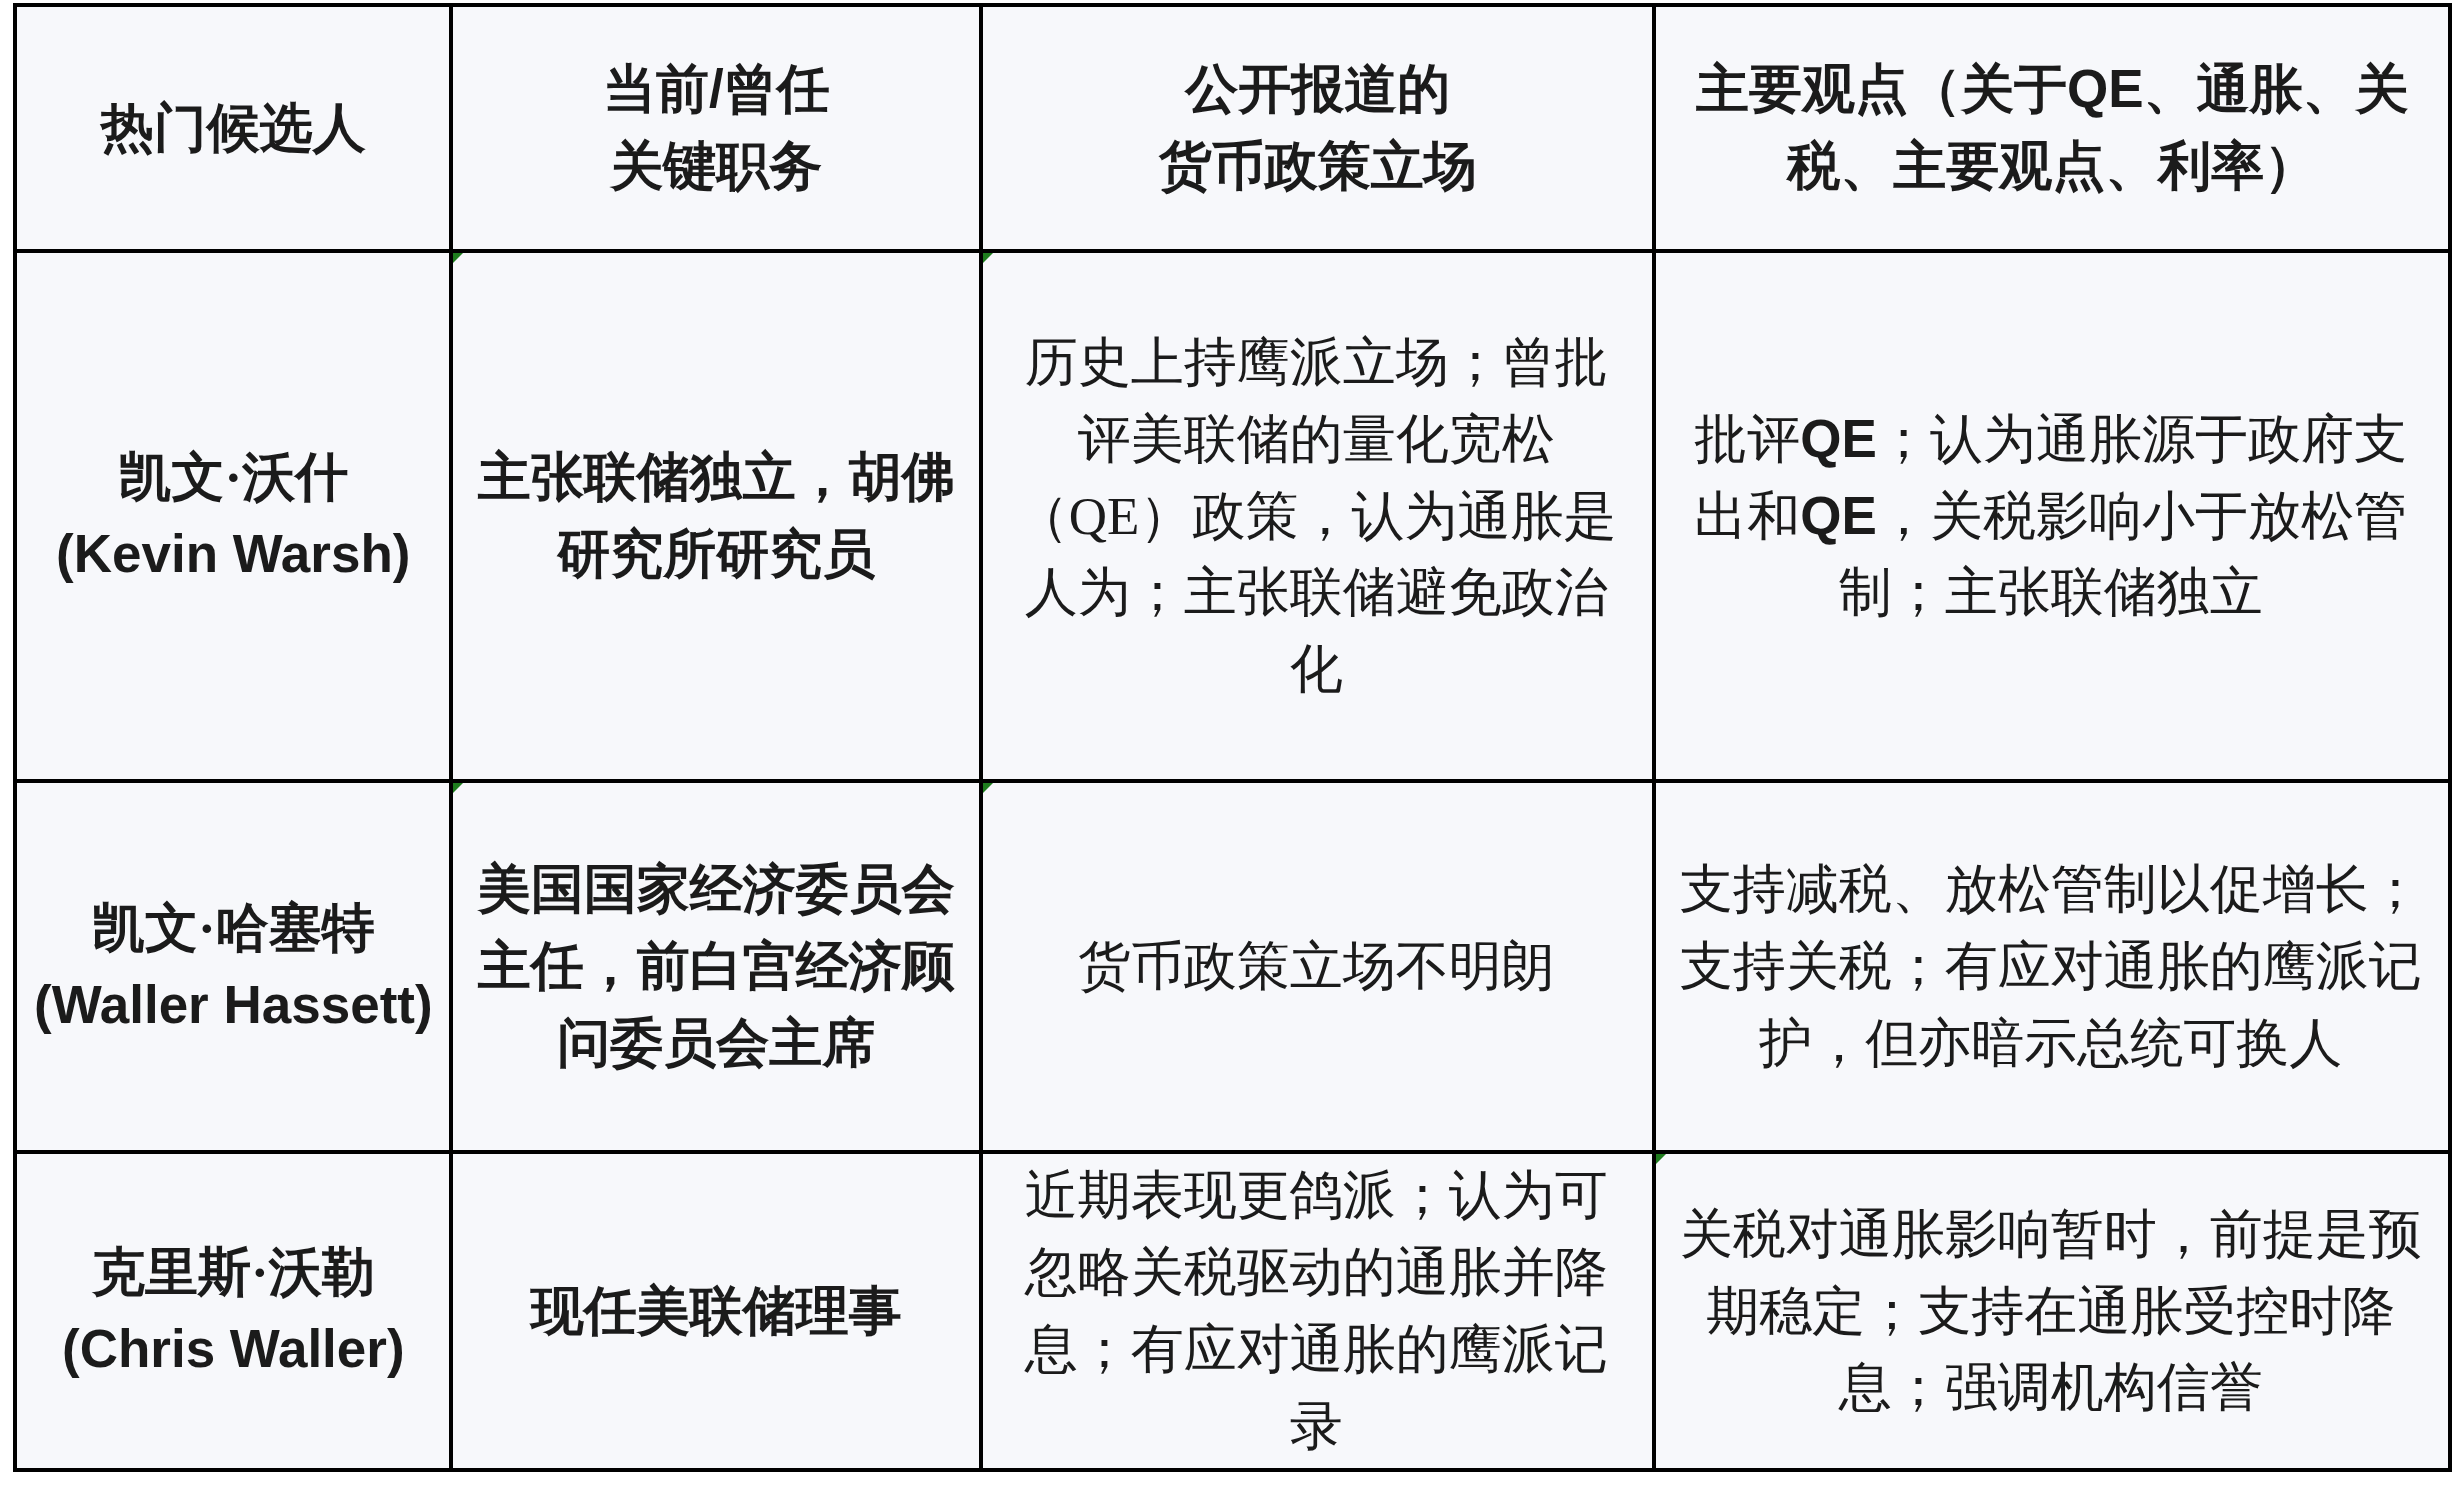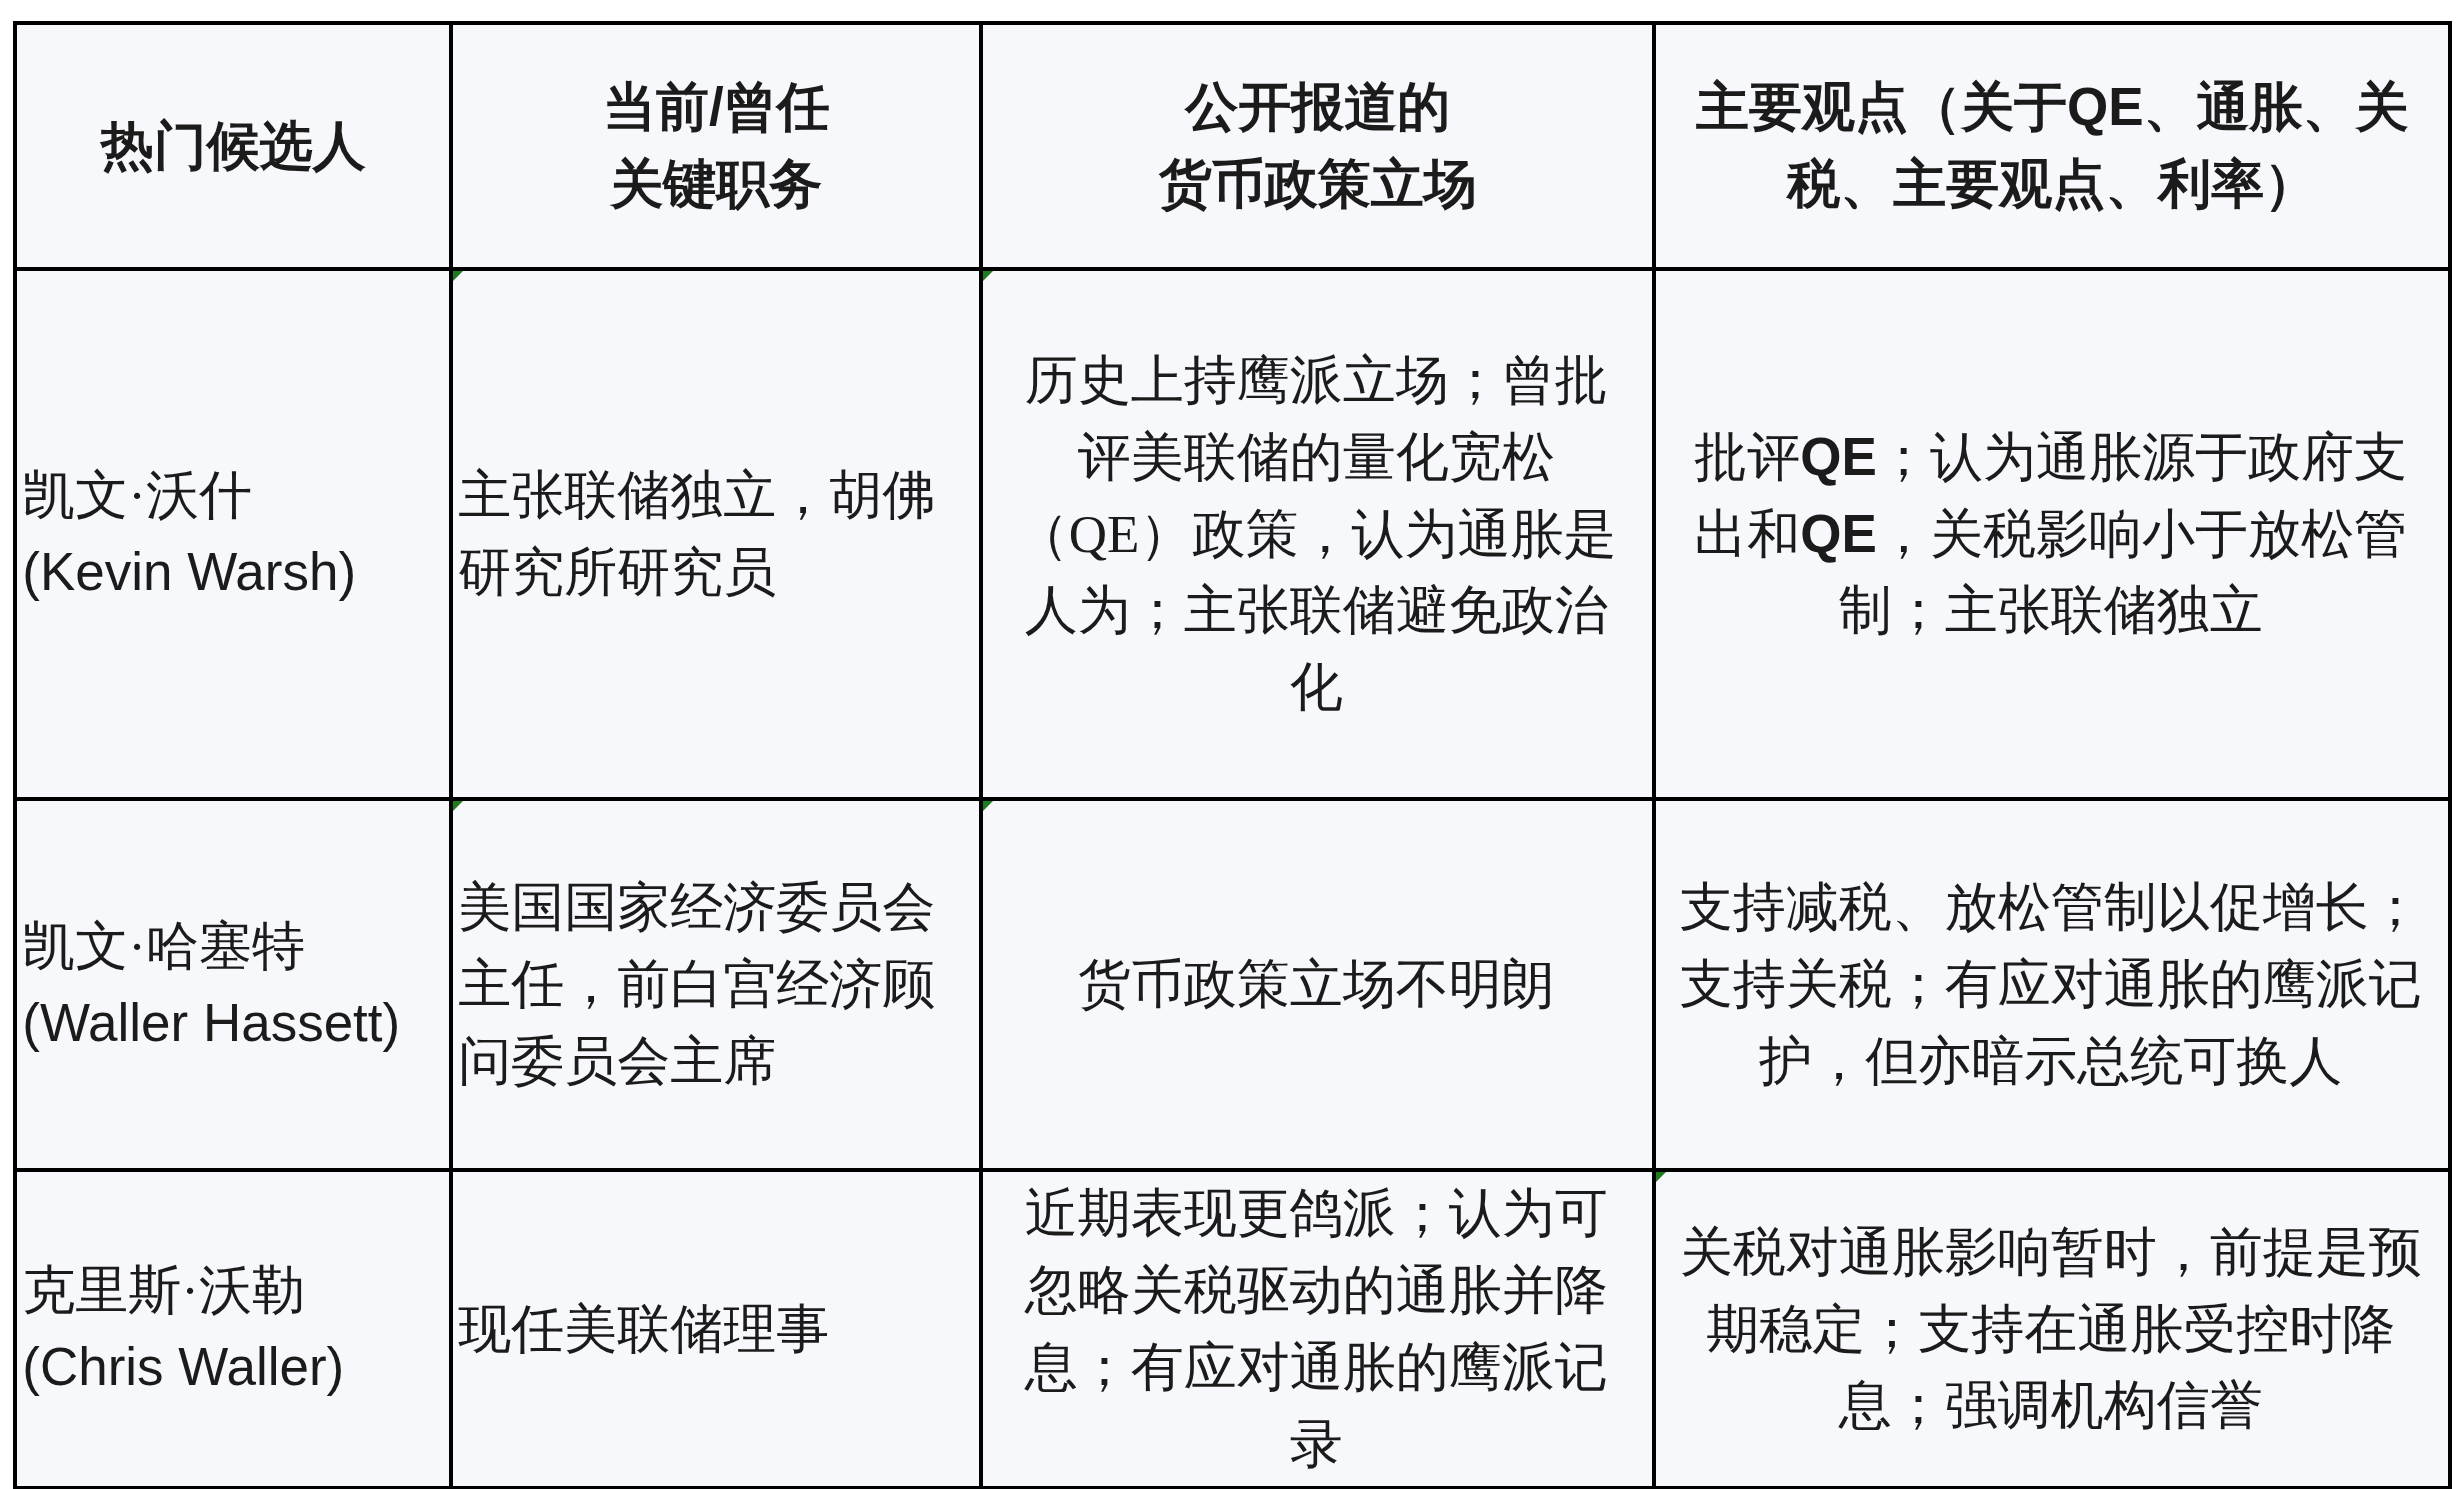--- a/index.html
+++ b/index.html
@@ -10,42 +10,42 @@
     --green:#1e7c1e;
   }
   html,body{margin:0;padding:0;}
   body{
     width:2462px;height:1490px;position:relative;overflow:hidden;
     background:var(--bg);
     color:var(--text);
     font-family:"Liberation Serif","DejaVu Serif",serif;
   }
   table.candidates{
-    position:absolute;left:13.3px;top:21px;
+    position:absolute;left:13.3px;top:3px;
     border-collapse:collapse;table-layout:fixed;
     width:2434px;background:var(--cell-bg);
   }
   col.c1{width:436px}
   col.c2{width:530px}
   col.c3{width:673px}
   col.c4{width:796px}
   tr.r-header{height:246px}
   tr.r-warsh{height:530px}
   tr.r-hassett{height:371px}
   tr.r-waller{height:318px}
   td{
     border:4.2px solid var(--border);
     vertical-align:middle;
     position:relative;
     font-size:53px;line-height:1.45;
     padding:3.3px 8.3px;
     overflow:hidden;
   }
   td.hdr{font-weight:bold;text-align:center;padding:3.3px 6.7px;}
-  td.center{text-align:left;padding:3.3px 5px;}
+  td.center{text-align:center;padding:3.3px 5px;font-weight:bold;}
   td.left{text-align:center;padding:3.3px 13.3px 3.3px 10px;}
   .ls{font-family:"Liberation Sans","DejaVu Sans",sans-serif;}
   .lb{font-family:"Liberation Sans","DejaVu Sans",sans-serif;font-weight:bold;}
   .corner-marker{
     position:absolute;left:0;top:0;width:0;height:0;
     border-top:10.8px solid var(--green);
     border-right:10.8px solid transparent;
   }
   .cell-text{display:inline-block;width:100%;}
 </style>

